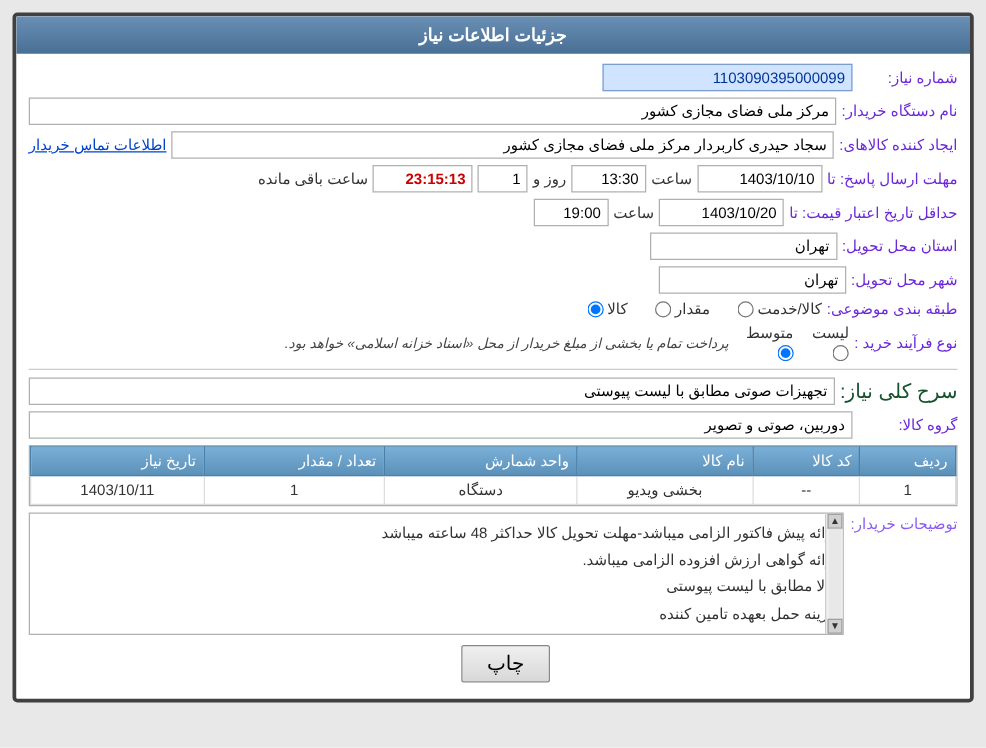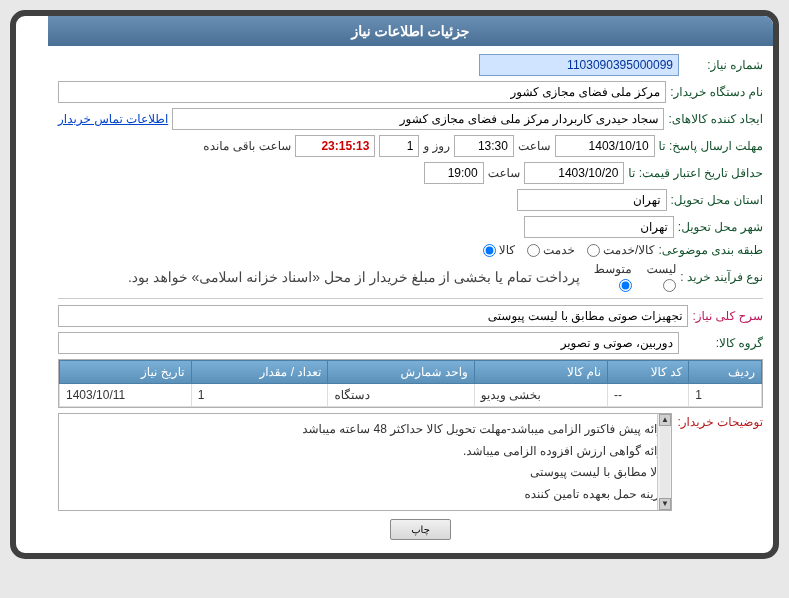--- a/index.html
+++ b/index.html
@@ -11,44 +11,43 @@
       color: #333;
     }
     .page-wrapper {
       width: 789px;
       min-height: 598px;
       background: #e8e8e8;
       padding: 10px;
     }
     .main-card {
       background: #fff;
-      border: 6px solid #404040;
-      border-radius: 15px;
+      border: 3px solid #404040;
+      border-radius: 4px;
       overflow: hidden;
-      padding-left: 32px;
     }
     .card-header {
       background: linear-gradient(to bottom, #6a8fb5, #4a6f95);
       color: #fff;
       text-align: center;
       padding: 7px 10px;
       font-size: 14px;
       font-weight: bold;
     }
     .card-body {
       padding: 8px 10px;
     }
     .form-row {
       display: flex;
       align-items: center;
       margin-bottom: 5px;
       gap: 4px;
     }
     .label {
-      color: #14532d;
+      color: #6d28d9;
       white-space: nowrap;
       font-size: 12px;
       min-width: 80px;
       text-align: right;
     }
     .input-field {
       border: 1px solid #b0b0b0;
       background: #fff;
       height: 22px;
       padding: 2px 5px;
@@ -79,21 +78,21 @@
       background: linear-gradient(to bottom, #e8e8e8, #d0d0d0);
       border: 1px solid #b0b0b0;
       padding: 4px 8px;
       font-weight: bold;
       font-size: 13px;
       margin: 8px 0 5px 0;
       text-align: right;
     }
     .radio-group {
       display: flex;
-      gap: 12px;
+      gap: 22px;
       align-items: center;
       flex-direction: row-reverse;
       margin-left: 19px;
     }
     .radio-item {
       display: flex;
       align-items: center;
       gap: 3px;
       direction: rtl;
     }
@@ -107,23 +106,23 @@
       align-items: flex-start;
       gap: 3px;
       flex-direction: column;
     }
     .divider {
       border: none;
       border-top: 1px solid #ccc;
       margin: 6px 0;
     }
     .serh-label {
-      color: #be185d;
+      color: #14532d;
       white-space: nowrap;
-      font-size: 12px;
+      font-size: 16px;
       min-width: 70px;
     }
     .serh-input {
       flex: 1;
       border: 1px solid #b0b0b0;
       height: 22px;
       padding: 2px 5px;
       font-size: 12px;
       font-family: Tahoma, Arial, sans-serif;
       direction: rtl;
@@ -145,32 +144,32 @@
       padding: 4px 6px;
       text-align: right;
       border: 1px solid #4a7fa8;
       font-weight: normal;
     }
     table tbody tr {
       background: #fff;
     }
     table tbody td {
       padding: 4px 6px;
-      text-align: left;
+      text-align: center;
       border: 1px solid #ddd;
     }
     .notes-box {
       display: flex;
       align-items: flex-start;
       margin-top: 5px;
       gap: 5px;
     }
     .notes-label {
       font-size: 12px;
-      color: #b91c1c;
+      color: #8b5cf6;
       white-space: nowrap;
       min-width: 70px;
       text-align: left;
       padding-top: 2px;
     }
     .notes-content {
       flex: 1;
       border: 1px solid #b0b0b0;
       background: #fff;
       padding: 5px;
@@ -215,21 +214,21 @@
       gap: 8px;
       margin-top: 8px;
       padding-bottom: 5px;
     }
     .btn {
       padding: 4px 20px;
       border: 1px solid #888;
       background: linear-gradient(to bottom, #f0f0f0, #d8d8d8);
       cursor: pointer;
       font-family: Tahoma, Arial, sans-serif;
-      font-size: 10px;
+      font-size: 16px;
       border-radius: 2px;
       margin-left: 20px;
     }
     .relative { position: relative; }
     .small-note {
       font-size: 11px;
       color: #444;
       text-align: right;
       margin: 3px 0;
     }
@@ -290,21 +289,21 @@
       </div>
 
       <div class="form-row">
         <span class="label">طبقه بندی موضوعی:</span>
         <div class="radio-group">
           <label class="radio-item">
             <span>کالا</span>
             <input type="radio" name="tabaqe" checked="" style="">
           </label>
           <label class="radio-item">
-            <span>خدمت</span>
+            <span>مقدار</span>
             <input type="radio" name="tabaqe" style="">
           </label>
           <label class="radio-item">
             <span>کالا/خدمت</span>
             <input type="radio" name="tabaqe" style="">
           </label>
         </div>
       </div>
 
       <div class="form-row">
@@ -312,21 +311,21 @@
         <div class="purchase-type-group">
           <label class="purchase-type-item">
             <span>لیست</span>
             <input type="radio" name="noveFarayand" style="">
           </label>
           <label class="purchase-type-item">
             <span>متوسط</span>
             <input type="radio" name="noveFarayand" checked="" style="">
           </label>
         </div>
-        <span class="small-note" style="margin-right:10px;font-size:14px;color:#444;">پرداخت تمام یا بخشی از مبلغ خریدار از محل «اسناد خزانه اسلامی» خواهد بود.</span>
+        <span class="small-note" style="margin-right:10px;font-size:11px;color:#444;font-style:italic;">پرداخت تمام یا بخشی از مبلغ خریدار از محل «اسناد خزانه اسلامی» خواهد بود.</span>
       </div>
 
       <hr class="divider">
 
       <div class="form-row">
         <span class="serh-label">سرح کلی نیاز:</span>
         <input class="serh-input" type="text" readonly="" value="تجهیزات صوتی مطابق با لیست پیوستی" style="">
       </div>
 
 

